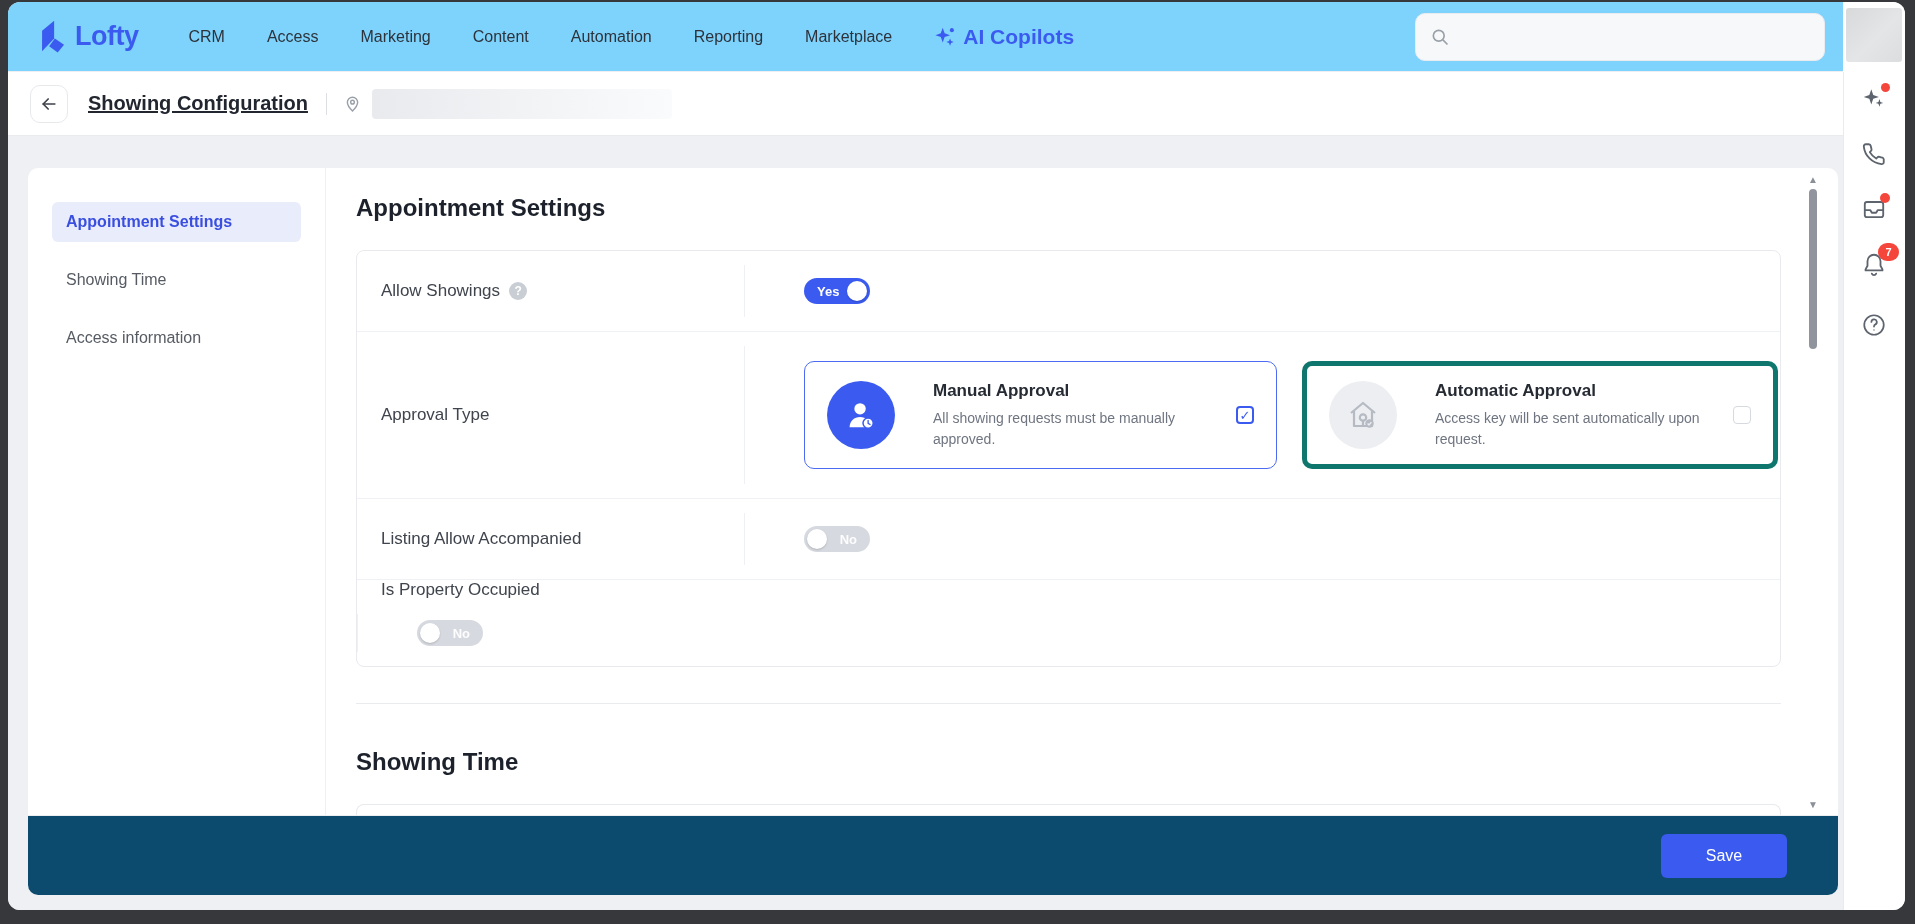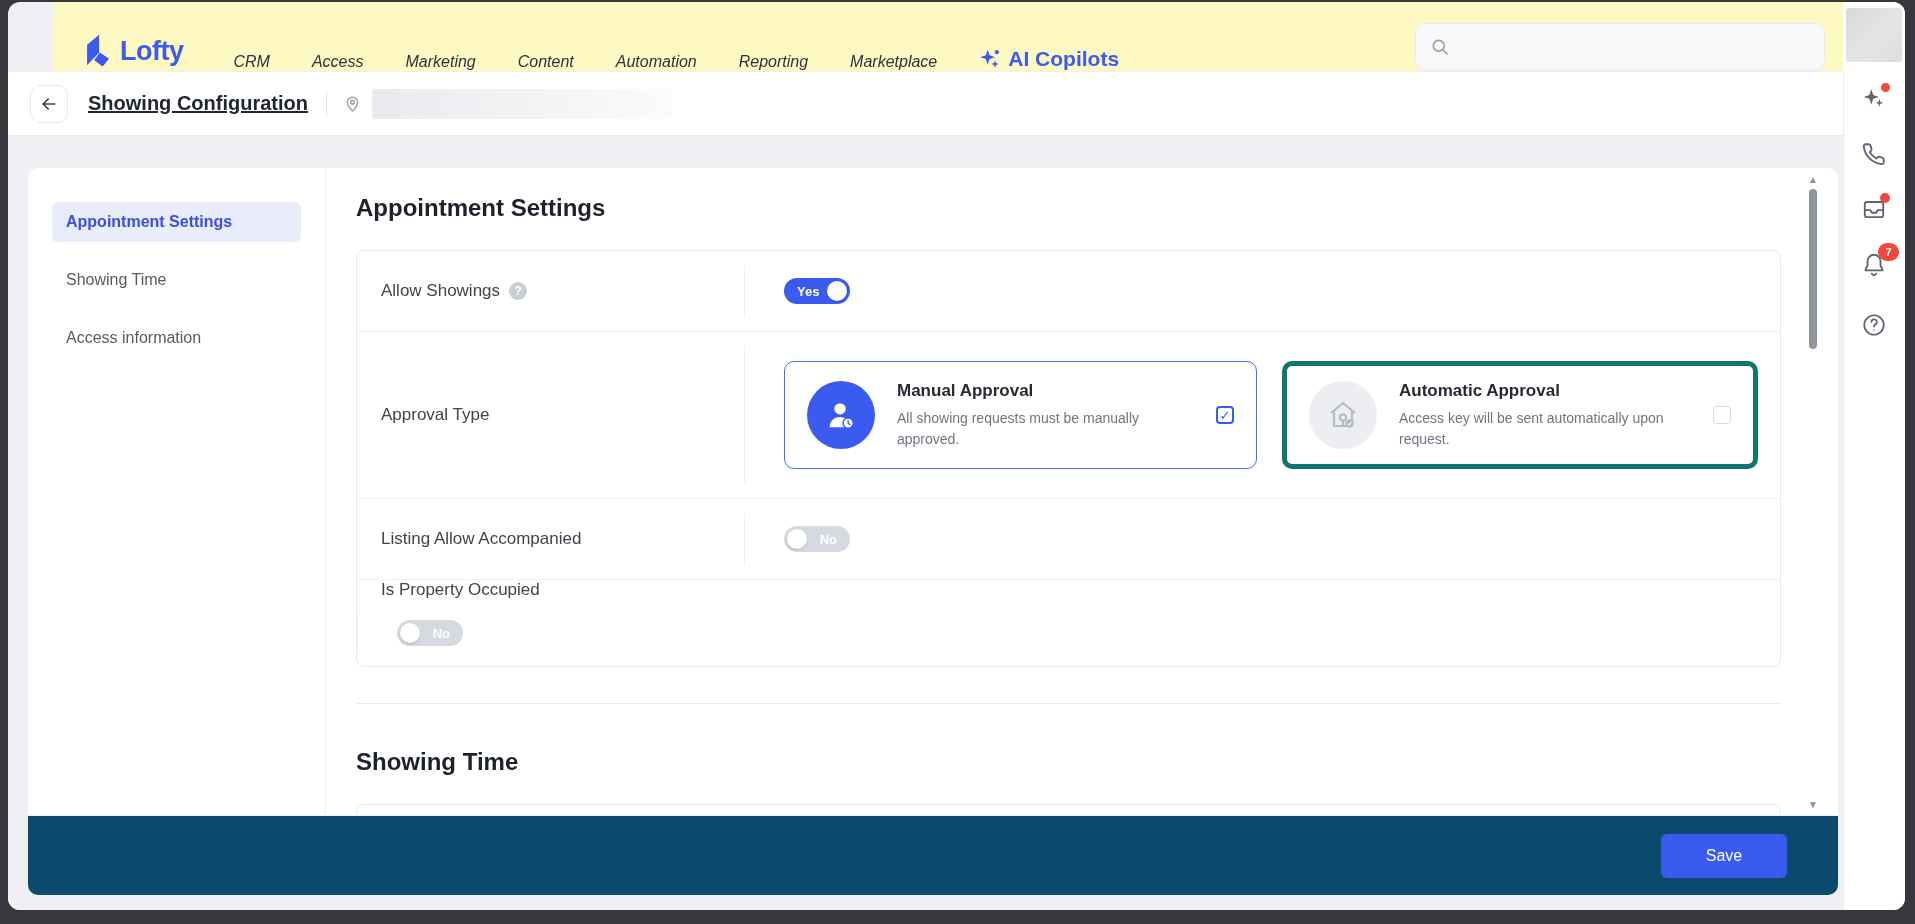--- a/index.html
+++ b/index.html
@@ -3,26 +3,26 @@
 <meta charset="utf-8">
 <style>
   * { margin:0; padding:0; box-sizing:border-box; }
   html,body { width:1915px; height:924px; overflow:hidden; }
   body { background:#36383c; font-family:"Liberation Sans","DejaVu Sans",sans-serif; }
 
   .window { position:absolute; left:8px; top:2px; width:1897px; height:908px;
             border-radius:12px; background:#eef0f4; overflow:hidden; }
 
   
-  .topnav { position:absolute; left:0; top:0; right:62px; height:70px; background:#fef9c3;
-            display:flex; align-items:flex-end; border-bottom:1px solid #edeff2; z-index:3;margin-left:45px; }
+  .topnav { position:absolute; left:0; top:0; right:62px; height:70px; background:#7dd3fc;
+            display:flex; align-items:center; border-bottom:1px solid #edeff2; z-index:3; }
   .logo { display:flex; align-items:center; margin-left:27px; cursor:pointer; }
   .logo-text { color:#3b5bf0; font-size:27px; font-weight:bold; letter-spacing:-0.5px; margin-left:6px; }
   .nav-links { display:flex; align-items:center; margin-left:50px; gap:42px; }
-  .nav-link { font-size:16px; color:#2d323b; cursor:pointer; white-space:nowrap;font-style:italic; }
+  .nav-link { font-size:16px; color:#2d323b; cursor:pointer; white-space:nowrap; }
   .ai-link { display:flex; align-items:center; gap:7px; margin-left:42px; cursor:pointer; }
   .ai-text { color:#3b5bf0; font-size:21px; font-weight:bold; }
   .searchbox { margin-left:auto; margin-right:18px; width:410px; height:48px; background:#f7f8fa;
                border:1px solid #e9ebef; border-radius:10px; display:flex; align-items:center; padding:0 14px; }
   .searchbox input { border:none; outline:none; background:transparent; flex:1; font-size:15px;
                      margin-left:10px; color:#333; font-family:inherit; }
 
   
   .crumbbar { position:absolute; left:0; top:70px; right:62px; height:64px; background:#fff;
               border-bottom:1px solid #e9ebef; display:flex; align-items:center; z-index:2; }
@@ -48,21 +48,21 @@
   
   .scrollwrap { flex:1; position:relative; overflow:hidden; }
   .scrollcontent { padding:26px 57px 0 30px; }
   .sec-title { font-size:24px; font-weight:bold; color:#1c212b; }
 
   .card { border:1px solid #e8eaee; border-radius:8px; margin-top:28px; }
   .srow { display:flex; align-items:stretch; }
   .srow.bline { border-bottom:1px solid #f0f1f4; }
   .row-label { width:387px; flex:none; display:flex; align-items:center; padding-left:24px;
                font-size:17px; color:#3f444d; gap:9px; }
-  .row-control { flex:1; display:flex; align-items:center; padding-left:40px; position:relative; }
+  .row-control { flex:1; display:flex; align-items:center; padding-left:60px; position:relative; }
   .row-control::before { content:''; position:absolute; left:0; top:14px; bottom:14px; width:1px; background:#eef0f3; }
   .h81 { height:81px; } .h167 { height:167px; } .h86 { height:86px;flex-direction:column; }
 
   .help-dot { width:18px; height:18px; border-radius:50%; background:#c9cdd4; color:#fff; font-size:12px;
               font-weight:bold; display:flex; align-items:center; justify-content:center; flex:none; }
 
   
   .toggle { width:66px; height:26px; border-radius:13px; display:flex; align-items:center;
             cursor:pointer; font-size:13px; font-weight:bold; position:relative; }
   .toggle .knob { width:20px; height:20px; border-radius:50%; background:#fff; position:absolute; top:3px;
@@ -74,21 +74,21 @@
 
   
   .opt-wrap { display:flex; gap:25px; align-items:center; }
   .opt-card { height:108px; border-radius:10px; display:flex; align-items:center; padding:0 22px 0 22px;
               cursor:pointer; background:#fff; }
   .opt-card.sel { width:473px; border:1px solid #4c6af2; }
   .opt-card.unsel { width:476px; border:5px solid #0f766e; }
   .opt-icon { width:68px; height:68px; border-radius:50%; flex:none; display:flex; align-items:center; justify-content:center; }
   .opt-icon.blue { background:#3b5bf0; }
   .opt-icon.grey { background:#eceef2; }
-  .opt-text { margin-left:22px; width:282px; }
+  .opt-text { margin-left:38px; width:282px; }
   .opt-title { font-size:17px; font-weight:bold; color:#262b33; }
   .opt-desc { font-size:14px; color:#6f7580; line-height:1.45; margin-top:7px; }
   .cbox { width:18px; height:18px; border-radius:4px; margin-left:auto; flex:none;
           display:flex; align-items:center; justify-content:center; font-size:13px; font-weight:bold; }
   .cbox.checked { border:2px solid #3b5bf0; color:#3b5bf0; background:#fff; }
   .cbox.unchecked { border:1px solid #d6d9df; background:#fff; color:transparent; }
 
   .section-divider { height:1px; background:#e9ebee; margin-top:36px; }
   .st-title { margin-top:44px; }
   .card-stub { border:1px solid #e8eaee; border-bottom:none; border-radius:8px 8px 0 0; height:16px; margin-top:28px; }

